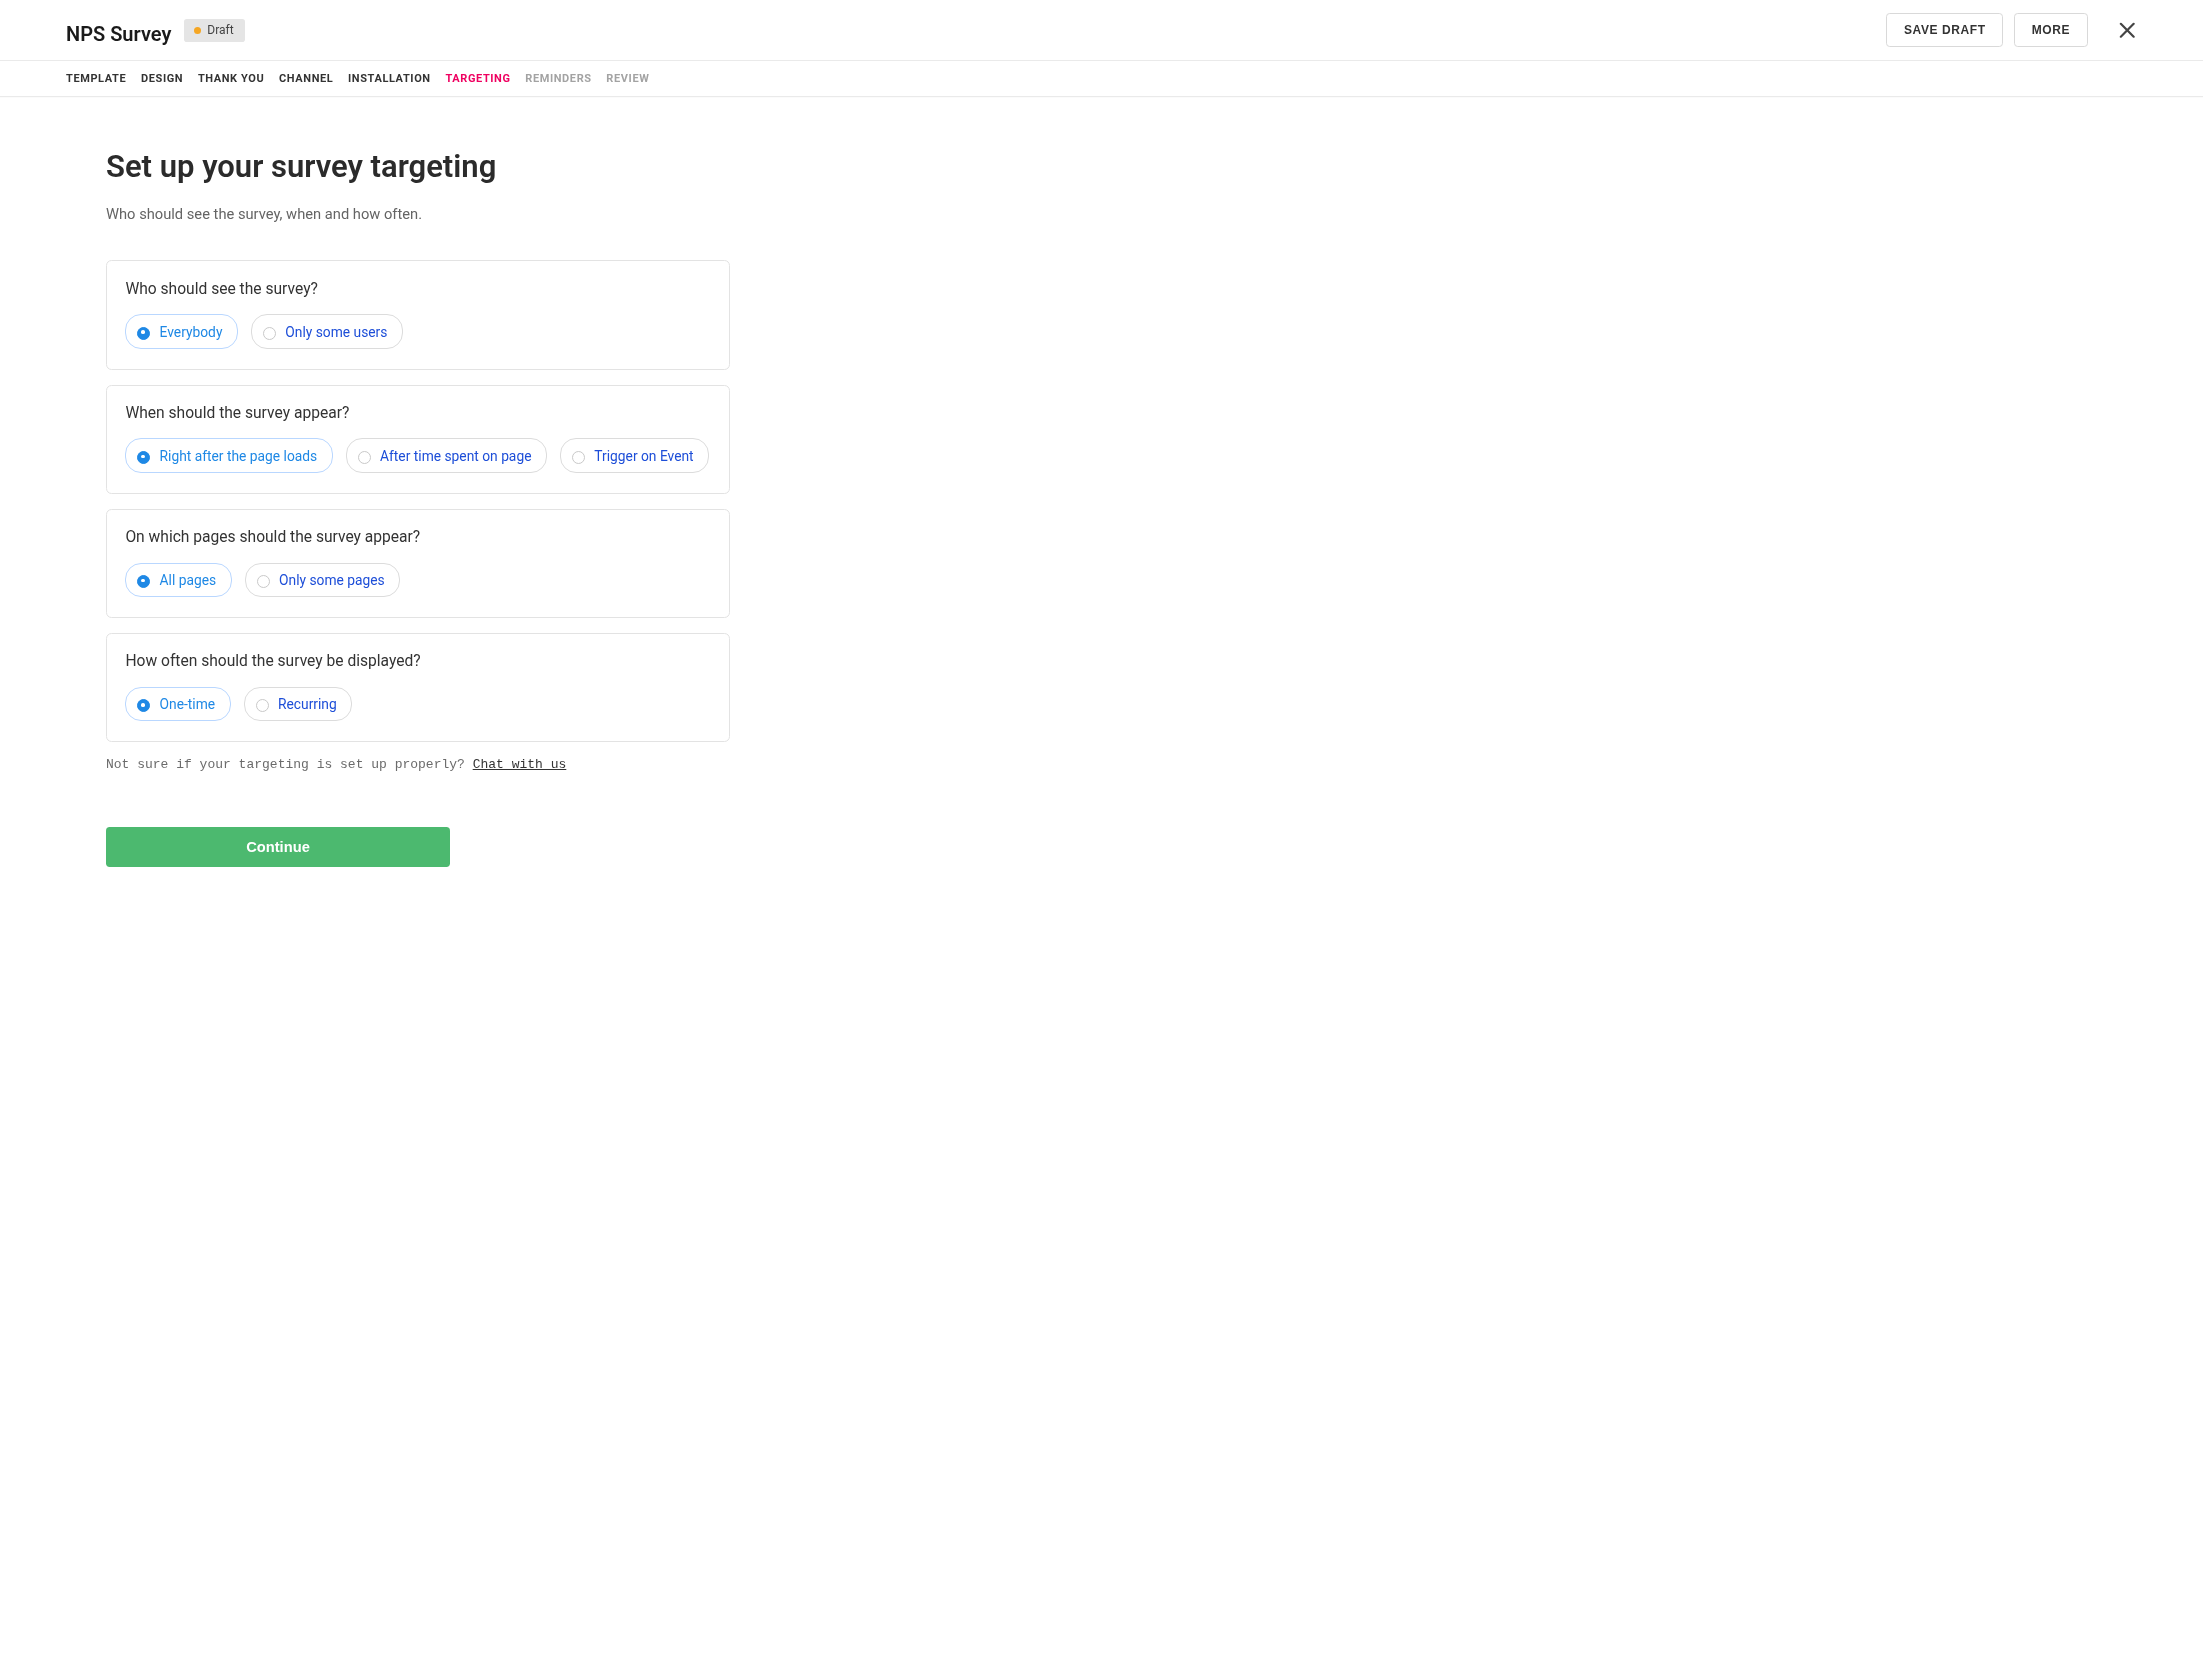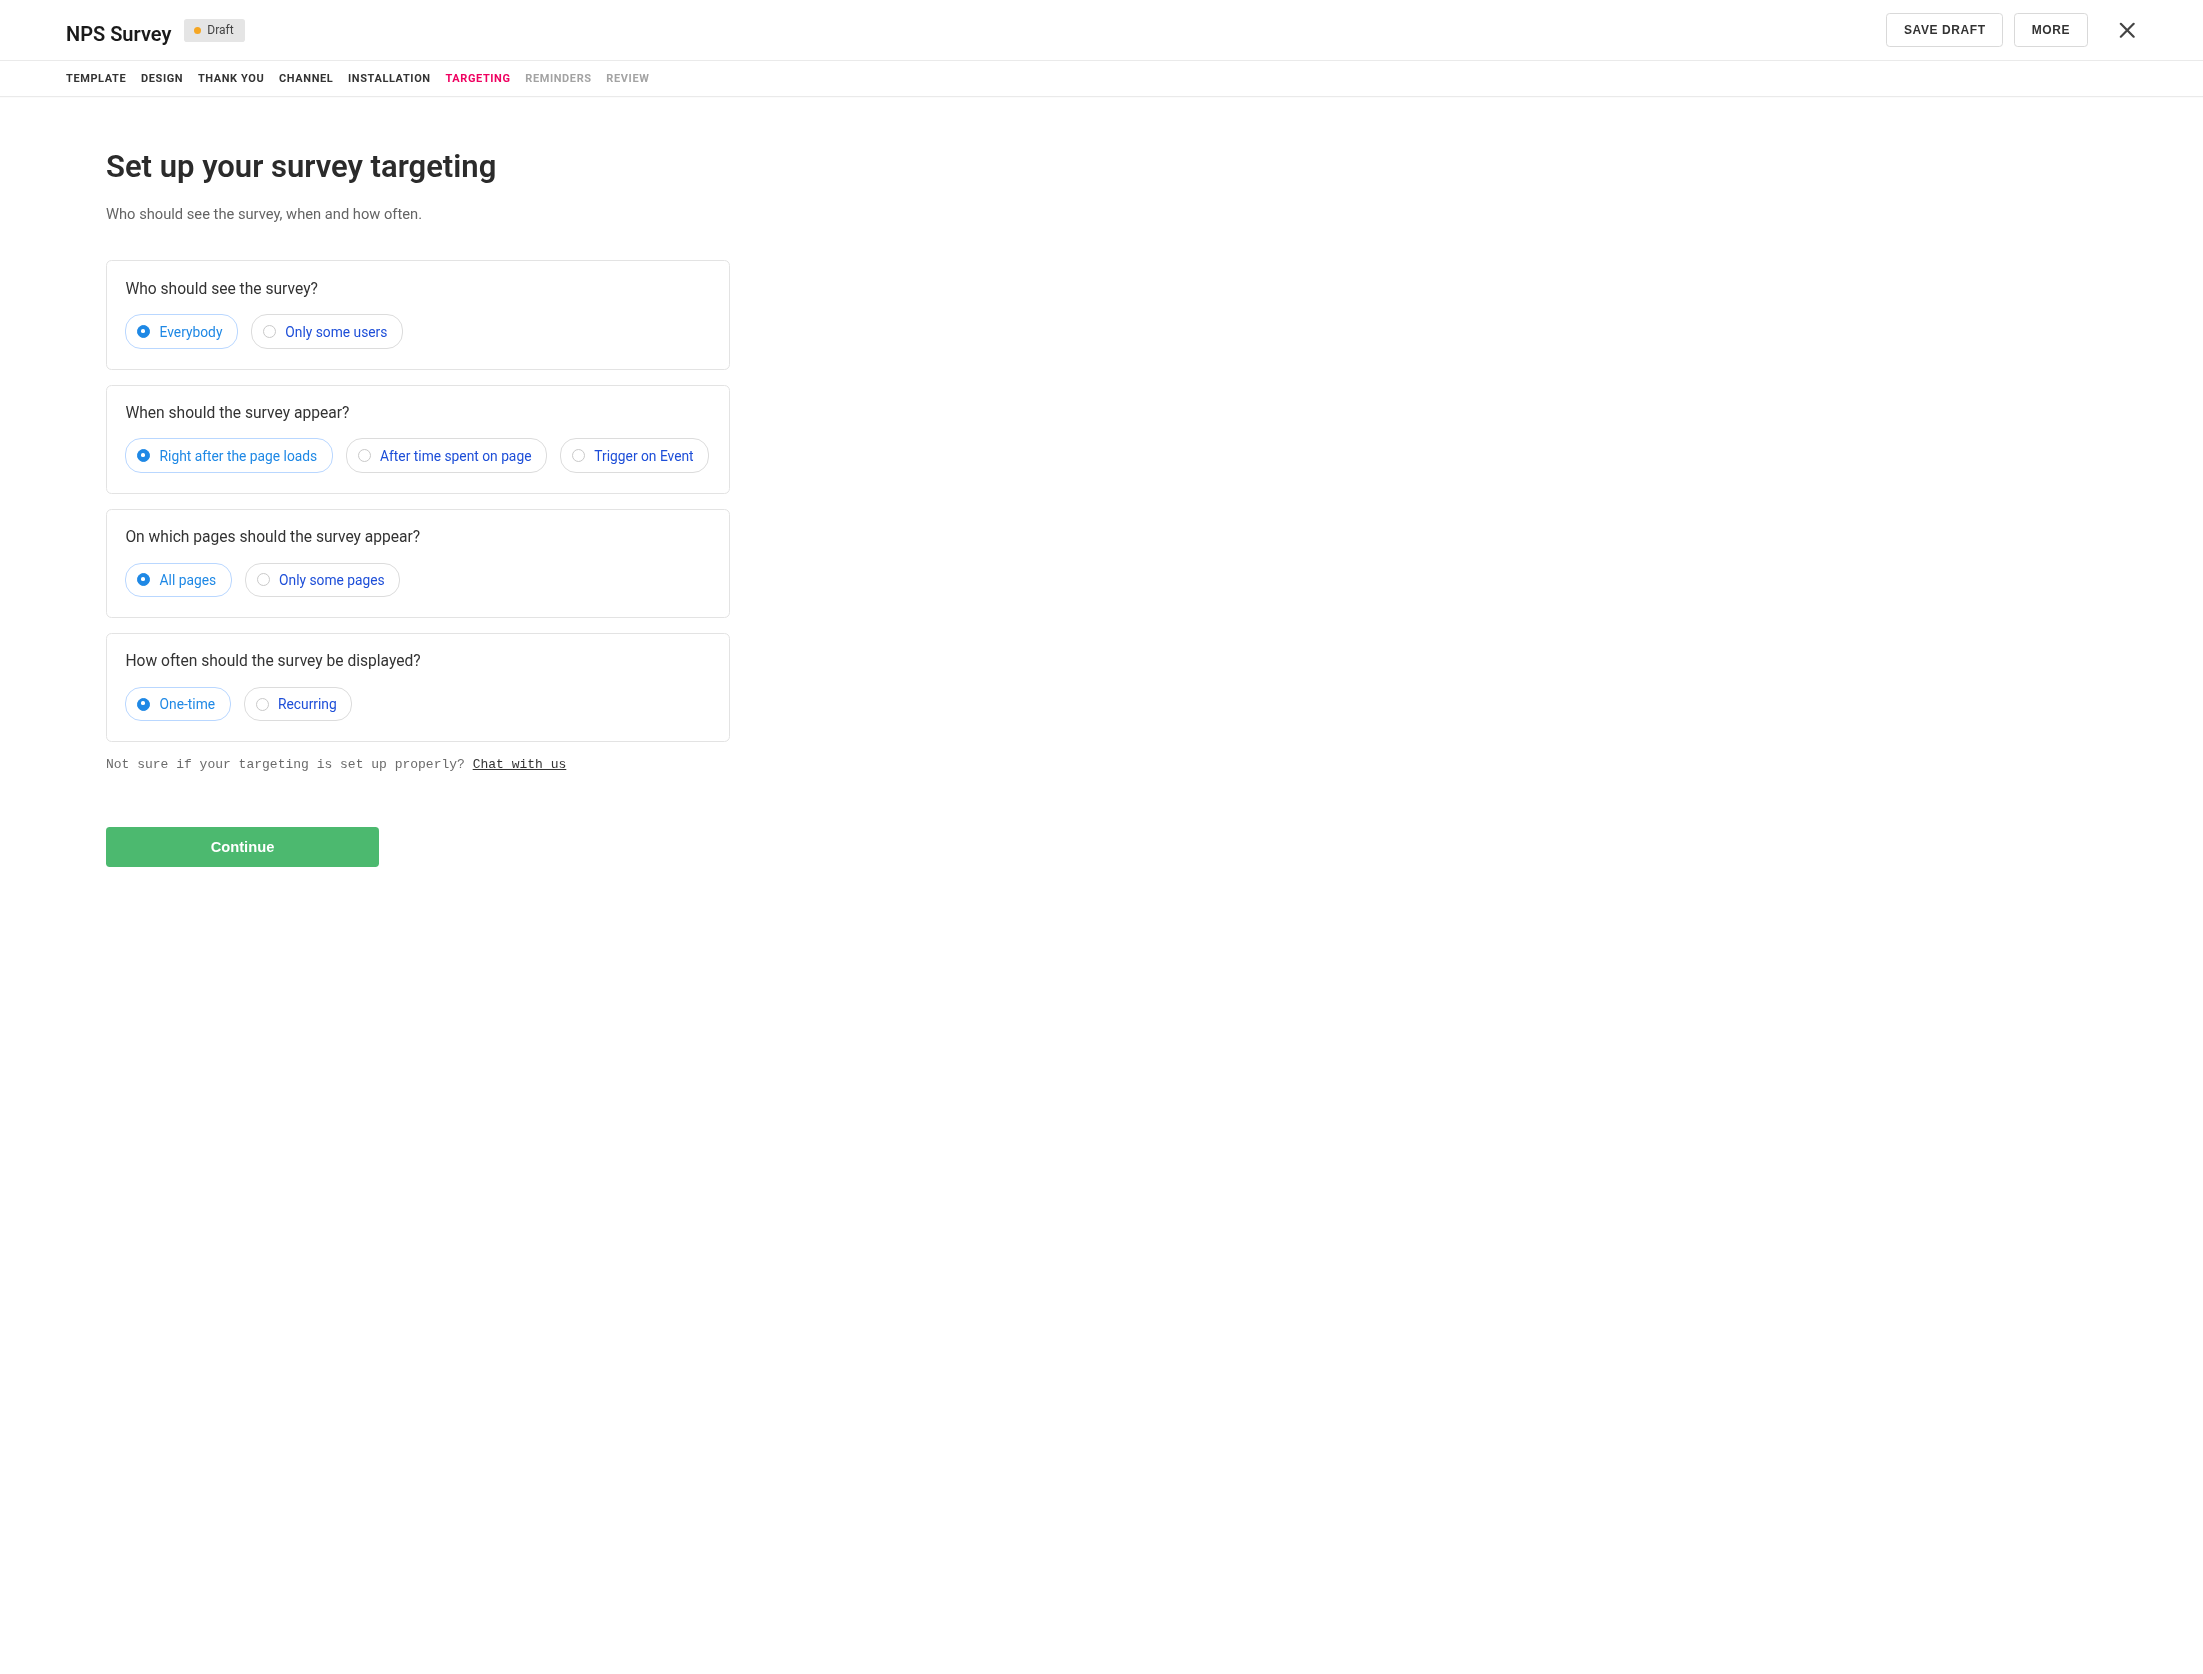--- a/index.html
+++ b/index.html
@@ -105,21 +105,21 @@
   }
   .card-q {
     font-size: 15.6px;
     color: #333;
     margin-bottom: 16.5px;
     font-weight: 400;
   }
   .options { display: flex; gap: 13px; flex-wrap: wrap; }
   .option {
     display: inline-flex;
-    align-items: center;
+    align-items: flex-end;
     gap: 9.2px;
     border: 0.9px solid #dcdcdc;
     border-radius: 16px;
     padding: 8.3px 14.7px 8.3px 11px;
     font-size: 13.8px;
     cursor: pointer;
     background: #fff;
   }
   .option .rad {
     width: 13px; height: 13px; border-radius: 50%;
@@ -153,21 +153,21 @@
     font-family: Liberation Mono, monospace;
   }
   .help-line a {
     color: #333;
     text-decoration: underline;
     cursor: pointer;
   }
 
   .continue {
     margin-top: 55px;
-    width: 273px;
+    width: 344px;
     padding: 12px 0;
     background: #4cb96f;
     color: #fff;
     font-size: 14.7px;
     font-weight: 600;
     border: none;
     border-radius: 3.7px;
     cursor: pointer;
     text-align: center;
   }

